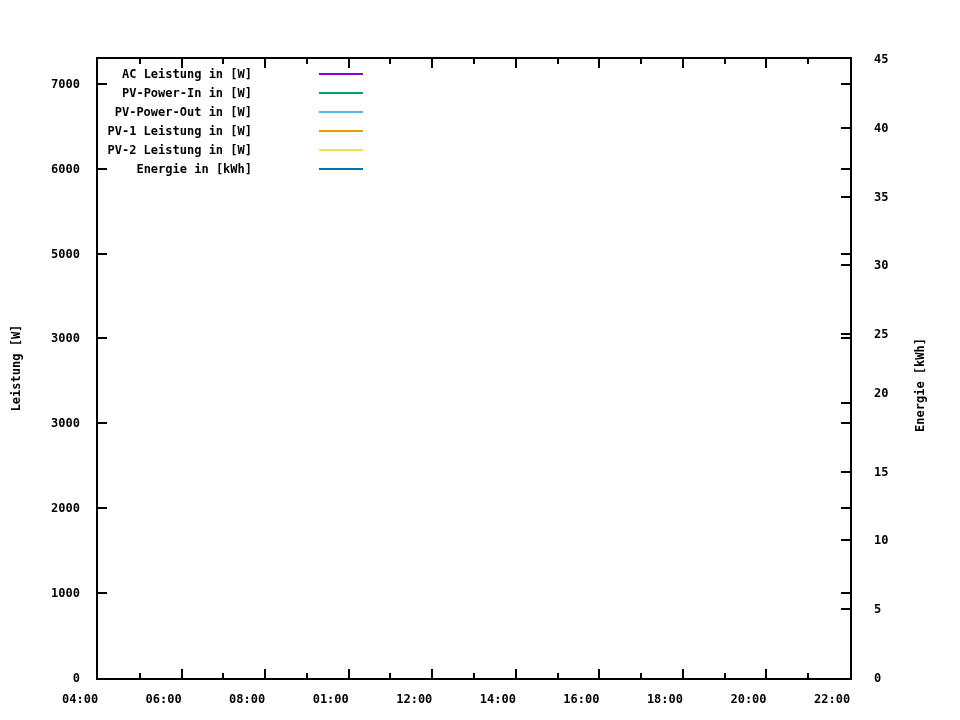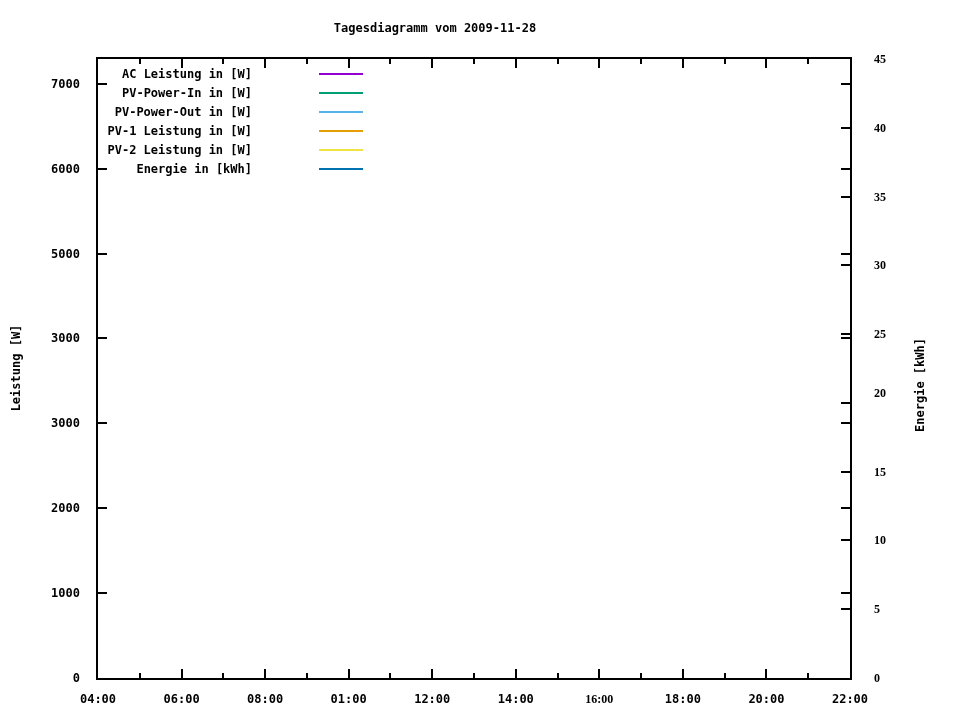--- a/index.html
+++ b/index.html
@@ -11,39 +11,38 @@
   #chart-title{
     position:absolute;top:21px;left:435px;transform:translateX(-50%);
     white-space:nowrap;
   }
   #plot{
     position:absolute;left:96px;top:57px;width:756px;height:623px;
     border:2px solid #000;box-sizing:border-box;
   }
   .tick{position:absolute;background:#000;}
   .ylab{position:absolute;width:74px;text-align:right;left:-92px;line-height:14px;}
-  .y2lab{position:absolute;left:776px;width:60px;text-align:left;line-height:14px;font-family:Liberation Serif, serif;}
-  .xlab{position:absolute;top:633px;width:72px;text-align:center;line-height:14px;}
+  .y2lab{position:absolute;left:776px;width:60px;text-align:left;line-height:14px;}
+  .xlab{position:absolute;top:633px;width:72px;line-height:14px;}
   .axis-title-v{
     position:absolute;white-space:nowrap;
     transform:translate(-50%,-50%) rotate(-90deg);
   }
   #legend{position:absolute;left:0;top:6px;}
   .legend-row{position:absolute;height:19px;left:0;width:280px;}
   .legend-label{
     position:absolute;left:0;width:154px;text-align:right;top:2px;white-space:nowrap;
   }
   .legend-line{position:absolute;left:221px;width:44px;height:2px;top:8px;}
 </style>
 </head>
 <body>
 
 <div id="canvas">
 
-  <div id="chart-title">Tagesdiagramm vom 2009-11-28</div>
 
   <div class="axis-title-v" style="left:16px;top:368px;">Leistung [W]</div>
 
   <div class="axis-title-v" style="left:920px;top:385px;">Energie [kWh]</div>
 
   <div id="plot">
     <div id="legend">
         <div class="legend-row" style="top: 0px;">
           <div class="legend-label">AC Leistung in [W]</div>
           <div class="legend-line" style="background: rgb(148, 0, 211);"></div>
@@ -120,21 +119,21 @@
       <div class="tick" style="top: 0px; left: 249.667px; width: 2px; height: 9px;"></div>
       <div class="xlab" style="left: 214.667px;">01:00</div>
       <div class="tick" style="bottom: 0px; left: 333.222px; width: 2px; height: 9px;"></div>
       <div class="tick" style="top: 0px; left: 333.222px; width: 2px; height: 9px;"></div>
       <div class="xlab" style="left: 298.222px;">12:00</div>
       <div class="tick" style="bottom: 0px; left: 416.778px; width: 2px; height: 9px;"></div>
       <div class="tick" style="top: 0px; left: 416.778px; width: 2px; height: 9px;"></div>
       <div class="xlab" style="left: 381.778px;">14:00</div>
       <div class="tick" style="bottom: 0px; left: 500.333px; width: 2px; height: 9px;"></div>
       <div class="tick" style="top: 0px; left: 500.333px; width: 2px; height: 9px;"></div>
-      <div class="xlab" style="left: 465.333px; font-family: Liberation Serif, serif;">16:00</div>
+      <div class="xlab" style="left: 465.333px;">16:00</div>
       <div class="tick" style="bottom: 0px; left: 583.889px; width: 2px; height: 9px;"></div>
       <div class="tick" style="top: 0px; left: 583.889px; width: 2px; height: 9px;"></div>
       <div class="xlab" style="left: 548.889px;">18:00</div>
       <div class="tick" style="bottom: 0px; left: 667.444px; width: 2px; height: 9px;"></div>
       <div class="tick" style="top: 0px; left: 667.444px; width: 2px; height: 9px;"></div>
       <div class="xlab" style="left: 632.444px;">20:00</div>
       <div class="xlab" style="left: 716px;">22:00</div>
       <div class="tick" style="bottom: 0px; left: 40.7778px; width: 2px; height: 5px;"></div>
       <div class="tick" style="top: 0px; left: 40.7778px; width: 2px; height: 5px;"></div>
       <div class="tick" style="bottom: 0px; left: 124.333px; width: 2px; height: 5px;"></div>

